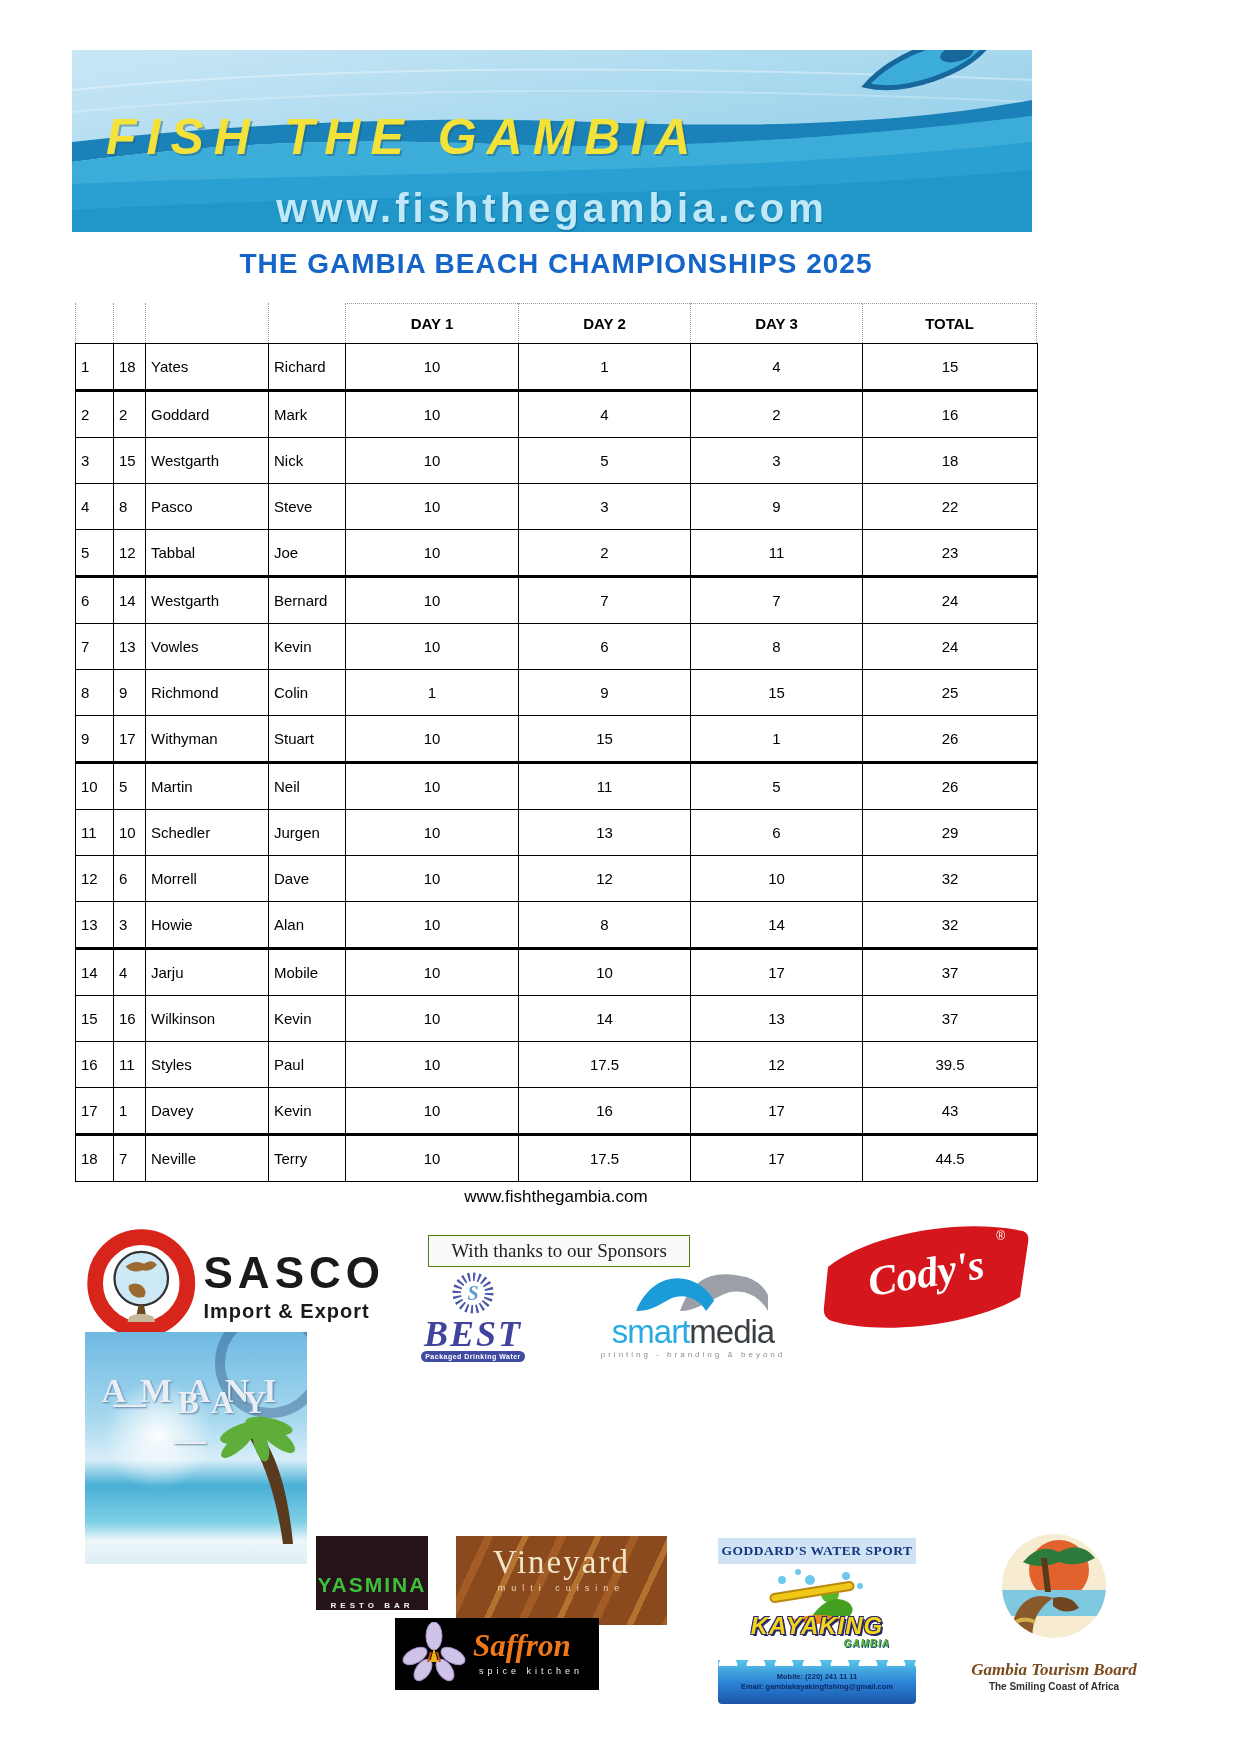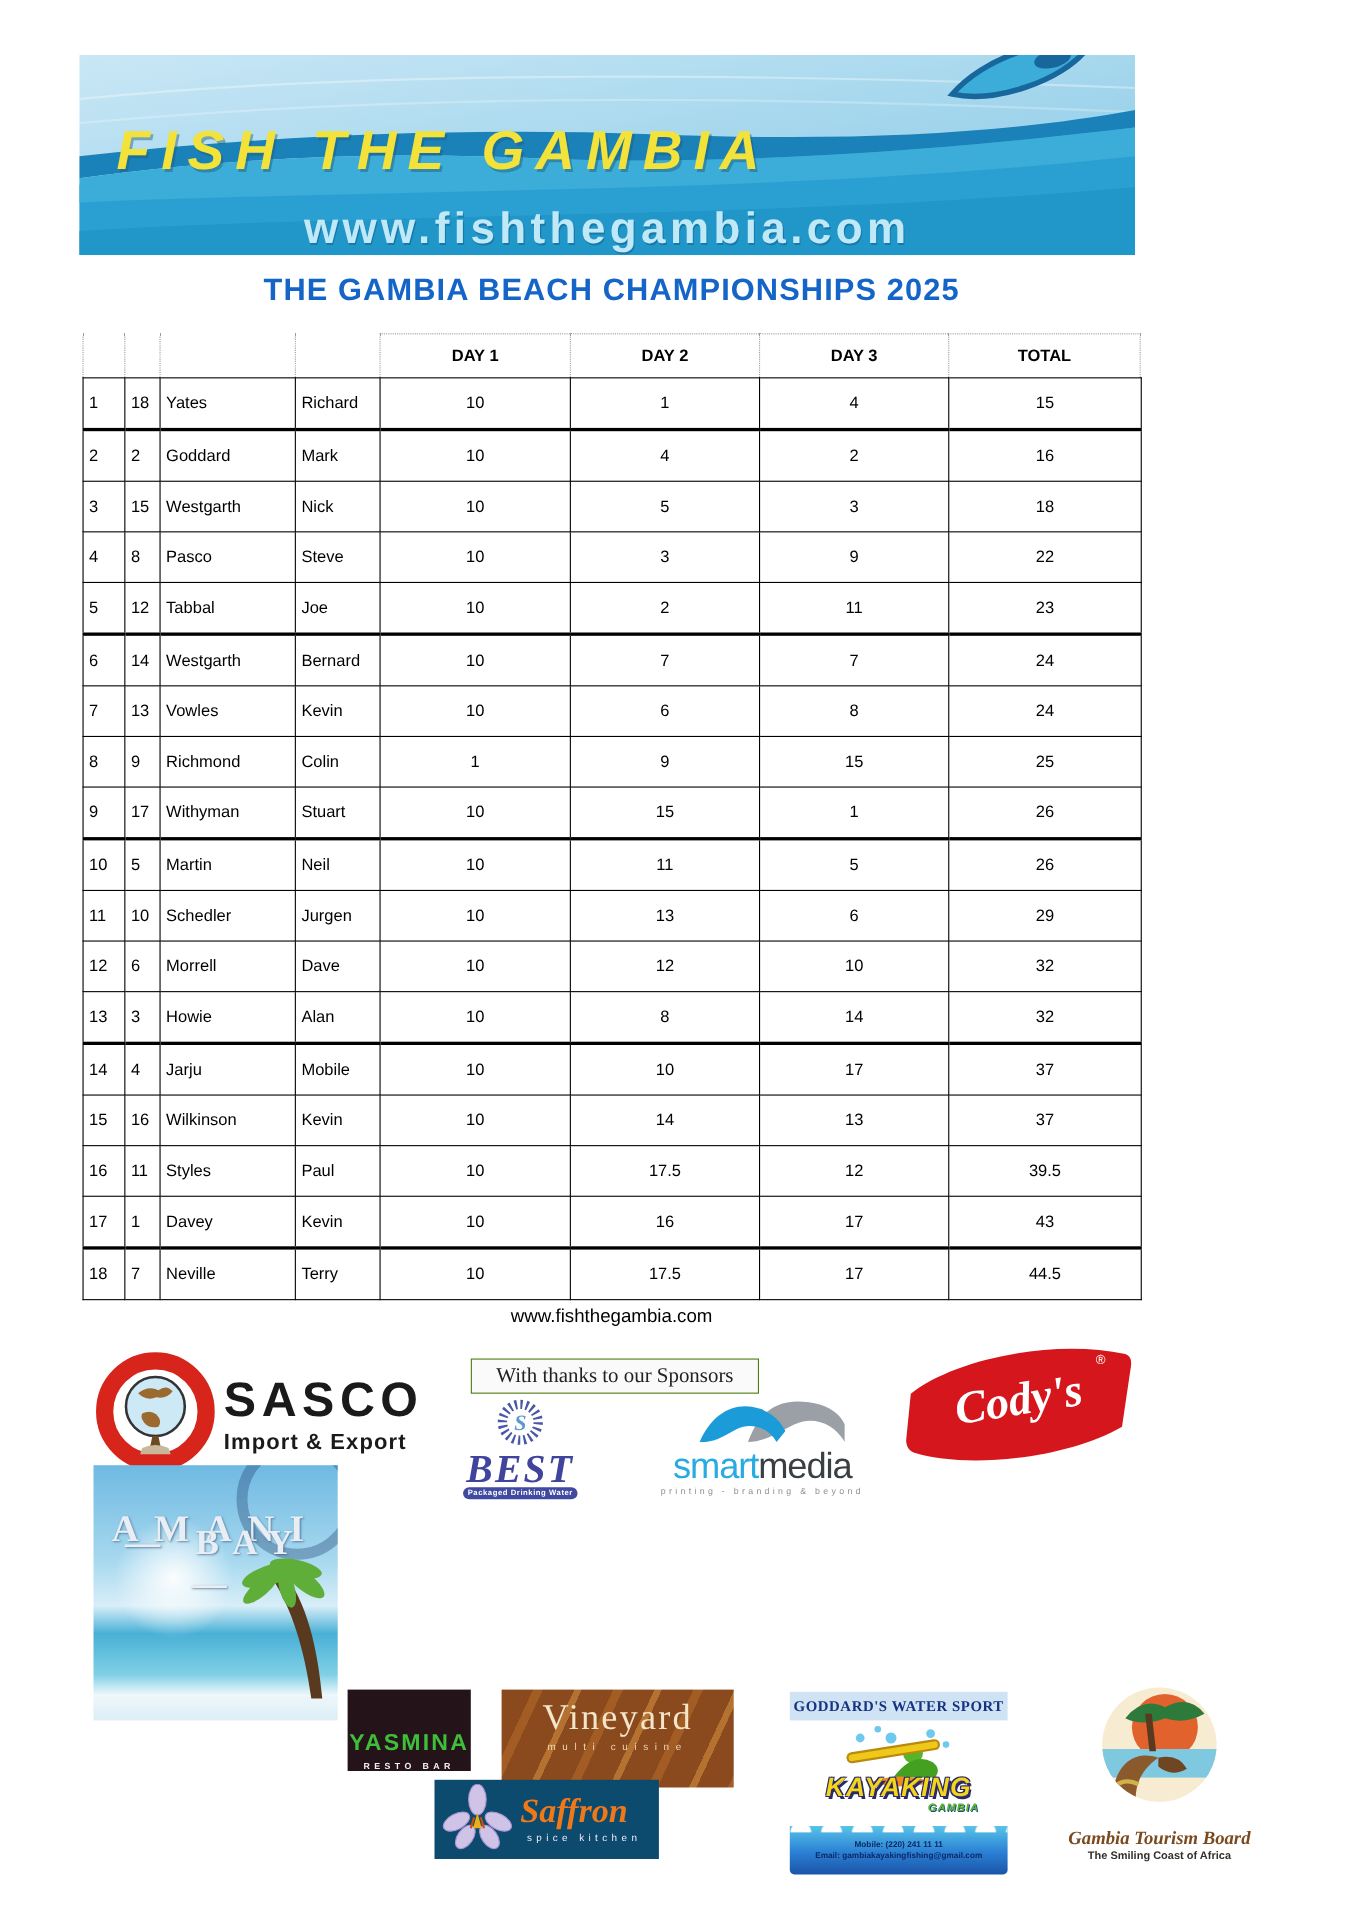--- a/index.html
+++ b/index.html
@@ -93,21 +93,21 @@
   .yas-name{color:#3fbe3a;font-size:21px;letter-spacing:2px;font-weight:bold;}
   .yas-tag{color:#f2f2f2;font-size:8px;letter-spacing:4px;font-weight:bold;margin-top:4px;}
 
   
   .vineyard{left:456px;top:321px;width:211px;height:89px;text-align:center;overflow:hidden;
     background:repeating-linear-gradient(115deg,#8a4a1d 0 26px,#a35c24 26px 34px,#8a4a1d 34px 60px,#b5712f 60px 66px);}
   .vin-name{font-family:"Liberation Serif",serif;font-size:33px;color:#f3e6c8;margin-top:8px;letter-spacing:2px;}
   .vin-tag{font-size:9px;color:#ecd9b8;letter-spacing:6px;margin-top:2px;}
 
   
-  .saffron{left:395px;top:403px;width:204px;height:72px;background:#0c4a6e;overflow:hidden;}
+  .saffron{left:395px;top:403px;width:204px;height:72px;background:#000000;overflow:hidden;}
   .saffron svg{position:absolute;left:6px;top:4px;}
   .saf-name{position:absolute;left:78px;top:10px;font-family:"Liberation Serif",serif;
     font-style:italic;font-weight:bold;font-size:31px;color:#f07818;}
   .saf-tag{position:absolute;left:84px;top:48px;font-size:9px;color:#f2ecf8;letter-spacing:4px;}
 
   
   .goddards{left:718px;top:323px;width:198px;height:166px;background:#fff;}
   .god-head{height:26px;background:#cfe3f5;display:flex;align-items:center;justify-content:center;
     font-family:"Liberation Serif",serif;font-weight:bold;font-size:13.5px;color:#16337f;letter-spacing:.5px;}
   .god-mid{position:relative;height:96px;}

